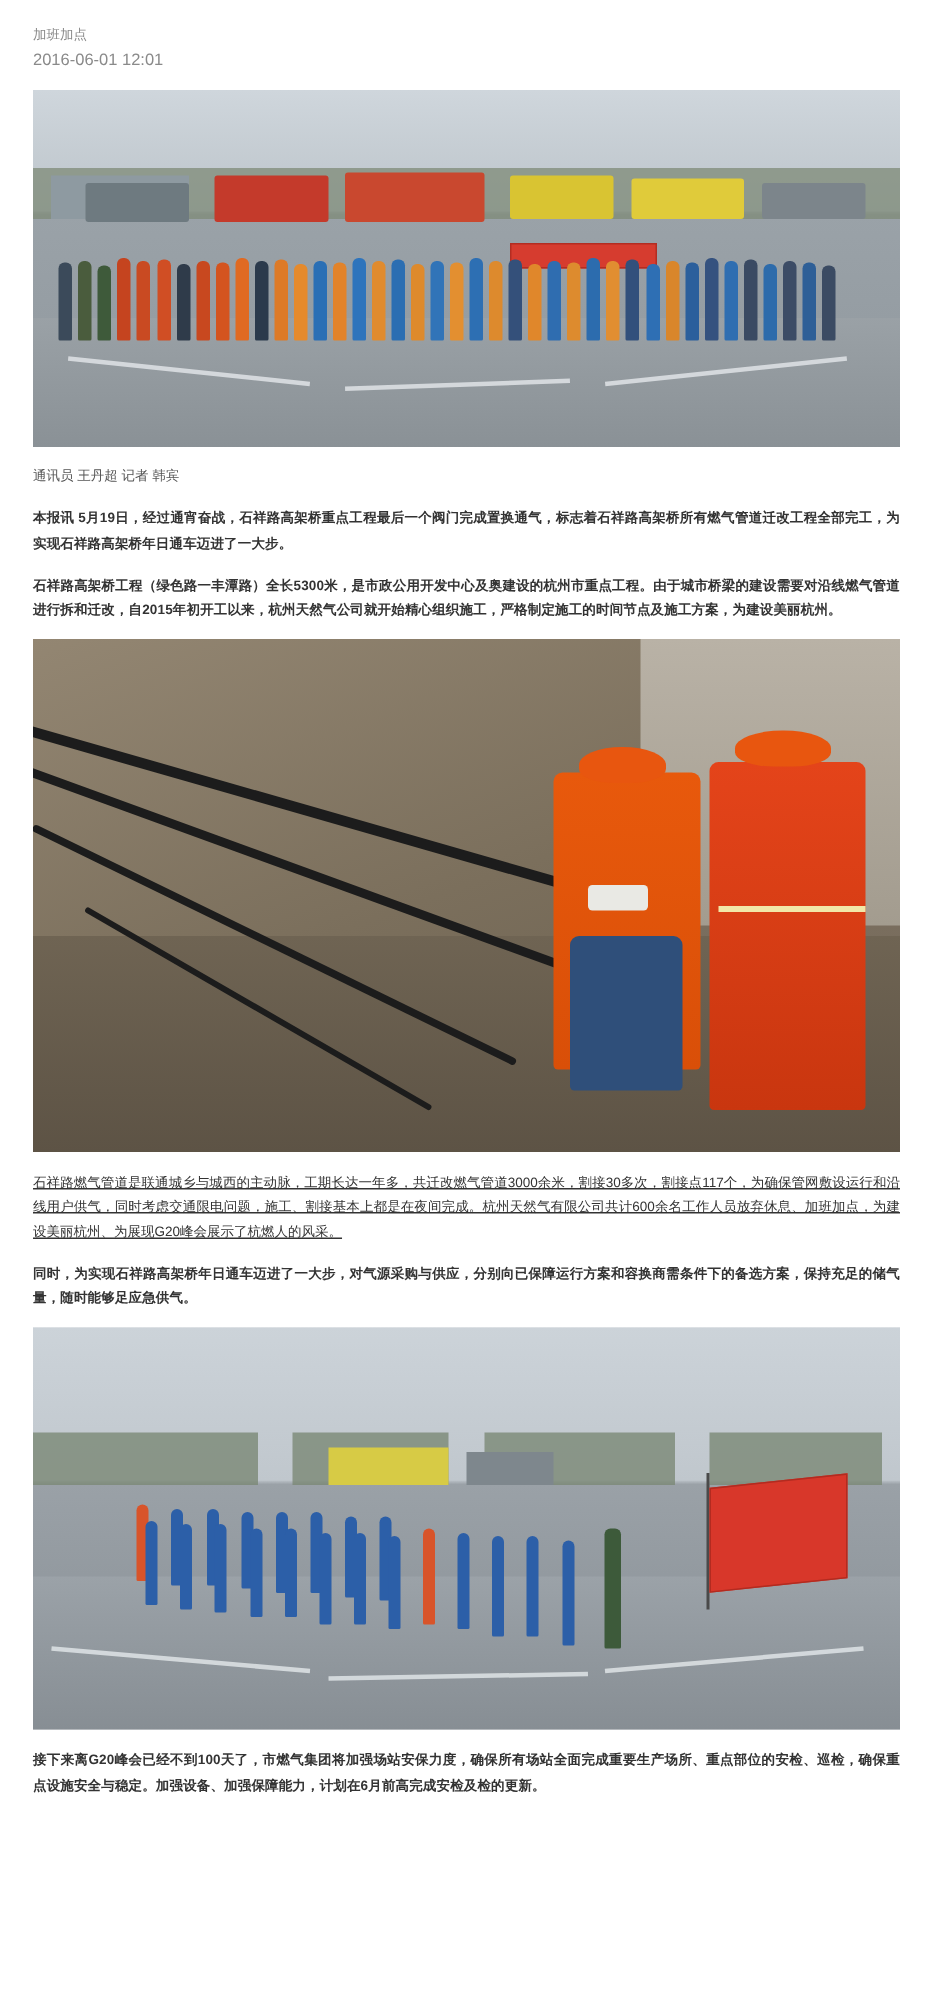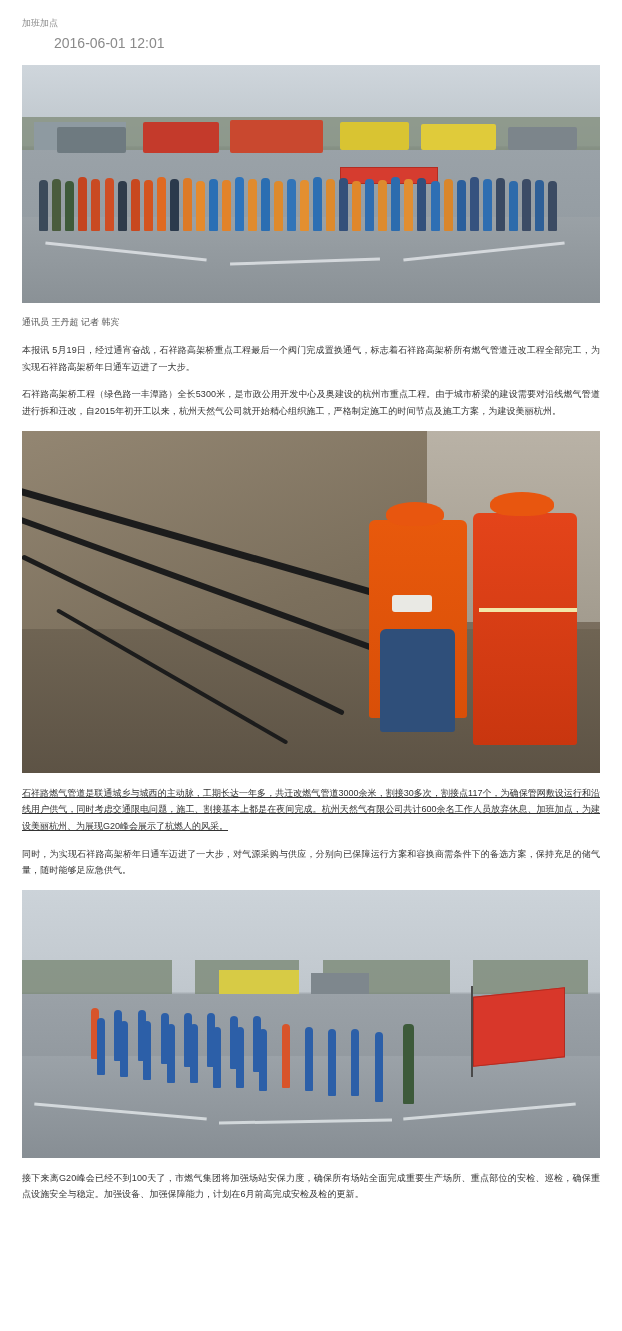--- a/index.html
+++ b/index.html
@@ -32,24 +32,23 @@
   .meta {
     margin: 0 0 10px 0;
   }
   .meta-source {
     font-size: 9px;
     color: #8a8a8a;
     line-height: 1.6;
     margin-bottom: 2px;
   }
   .meta-date {
-    font-size: 14px;
+    font-size: 11px;
     color: #8a8a8a;
     line-height: 1.6;
-    margin-left: 32px;
   }
   .figure {
     margin: 8px 0 12px 0;
     width: 100%;
     position: relative;
     overflow: hidden;
     background: #c9ccd0;
   }
   .byline {
     font-size: 9px;
@@ -57,20 +56,21 @@
     margin: 4px 0 12px 0;
     line-height: 1.7;
   }
   p.body-text {
     font-size: 9px;
     line-height: 1.85;
     color: #333;
     margin: 0 0 11px 0;
     text-align: justify;
     letter-spacing: 0.1px;
+    font-weight: bold;
   }
   .caption-text {
     font-size: 9px;
     line-height: 1.85;
     color: #333;
     margin: 6px 0 11px 0;
     text-align: justify;
     text-decoration: underline;
   }
 

